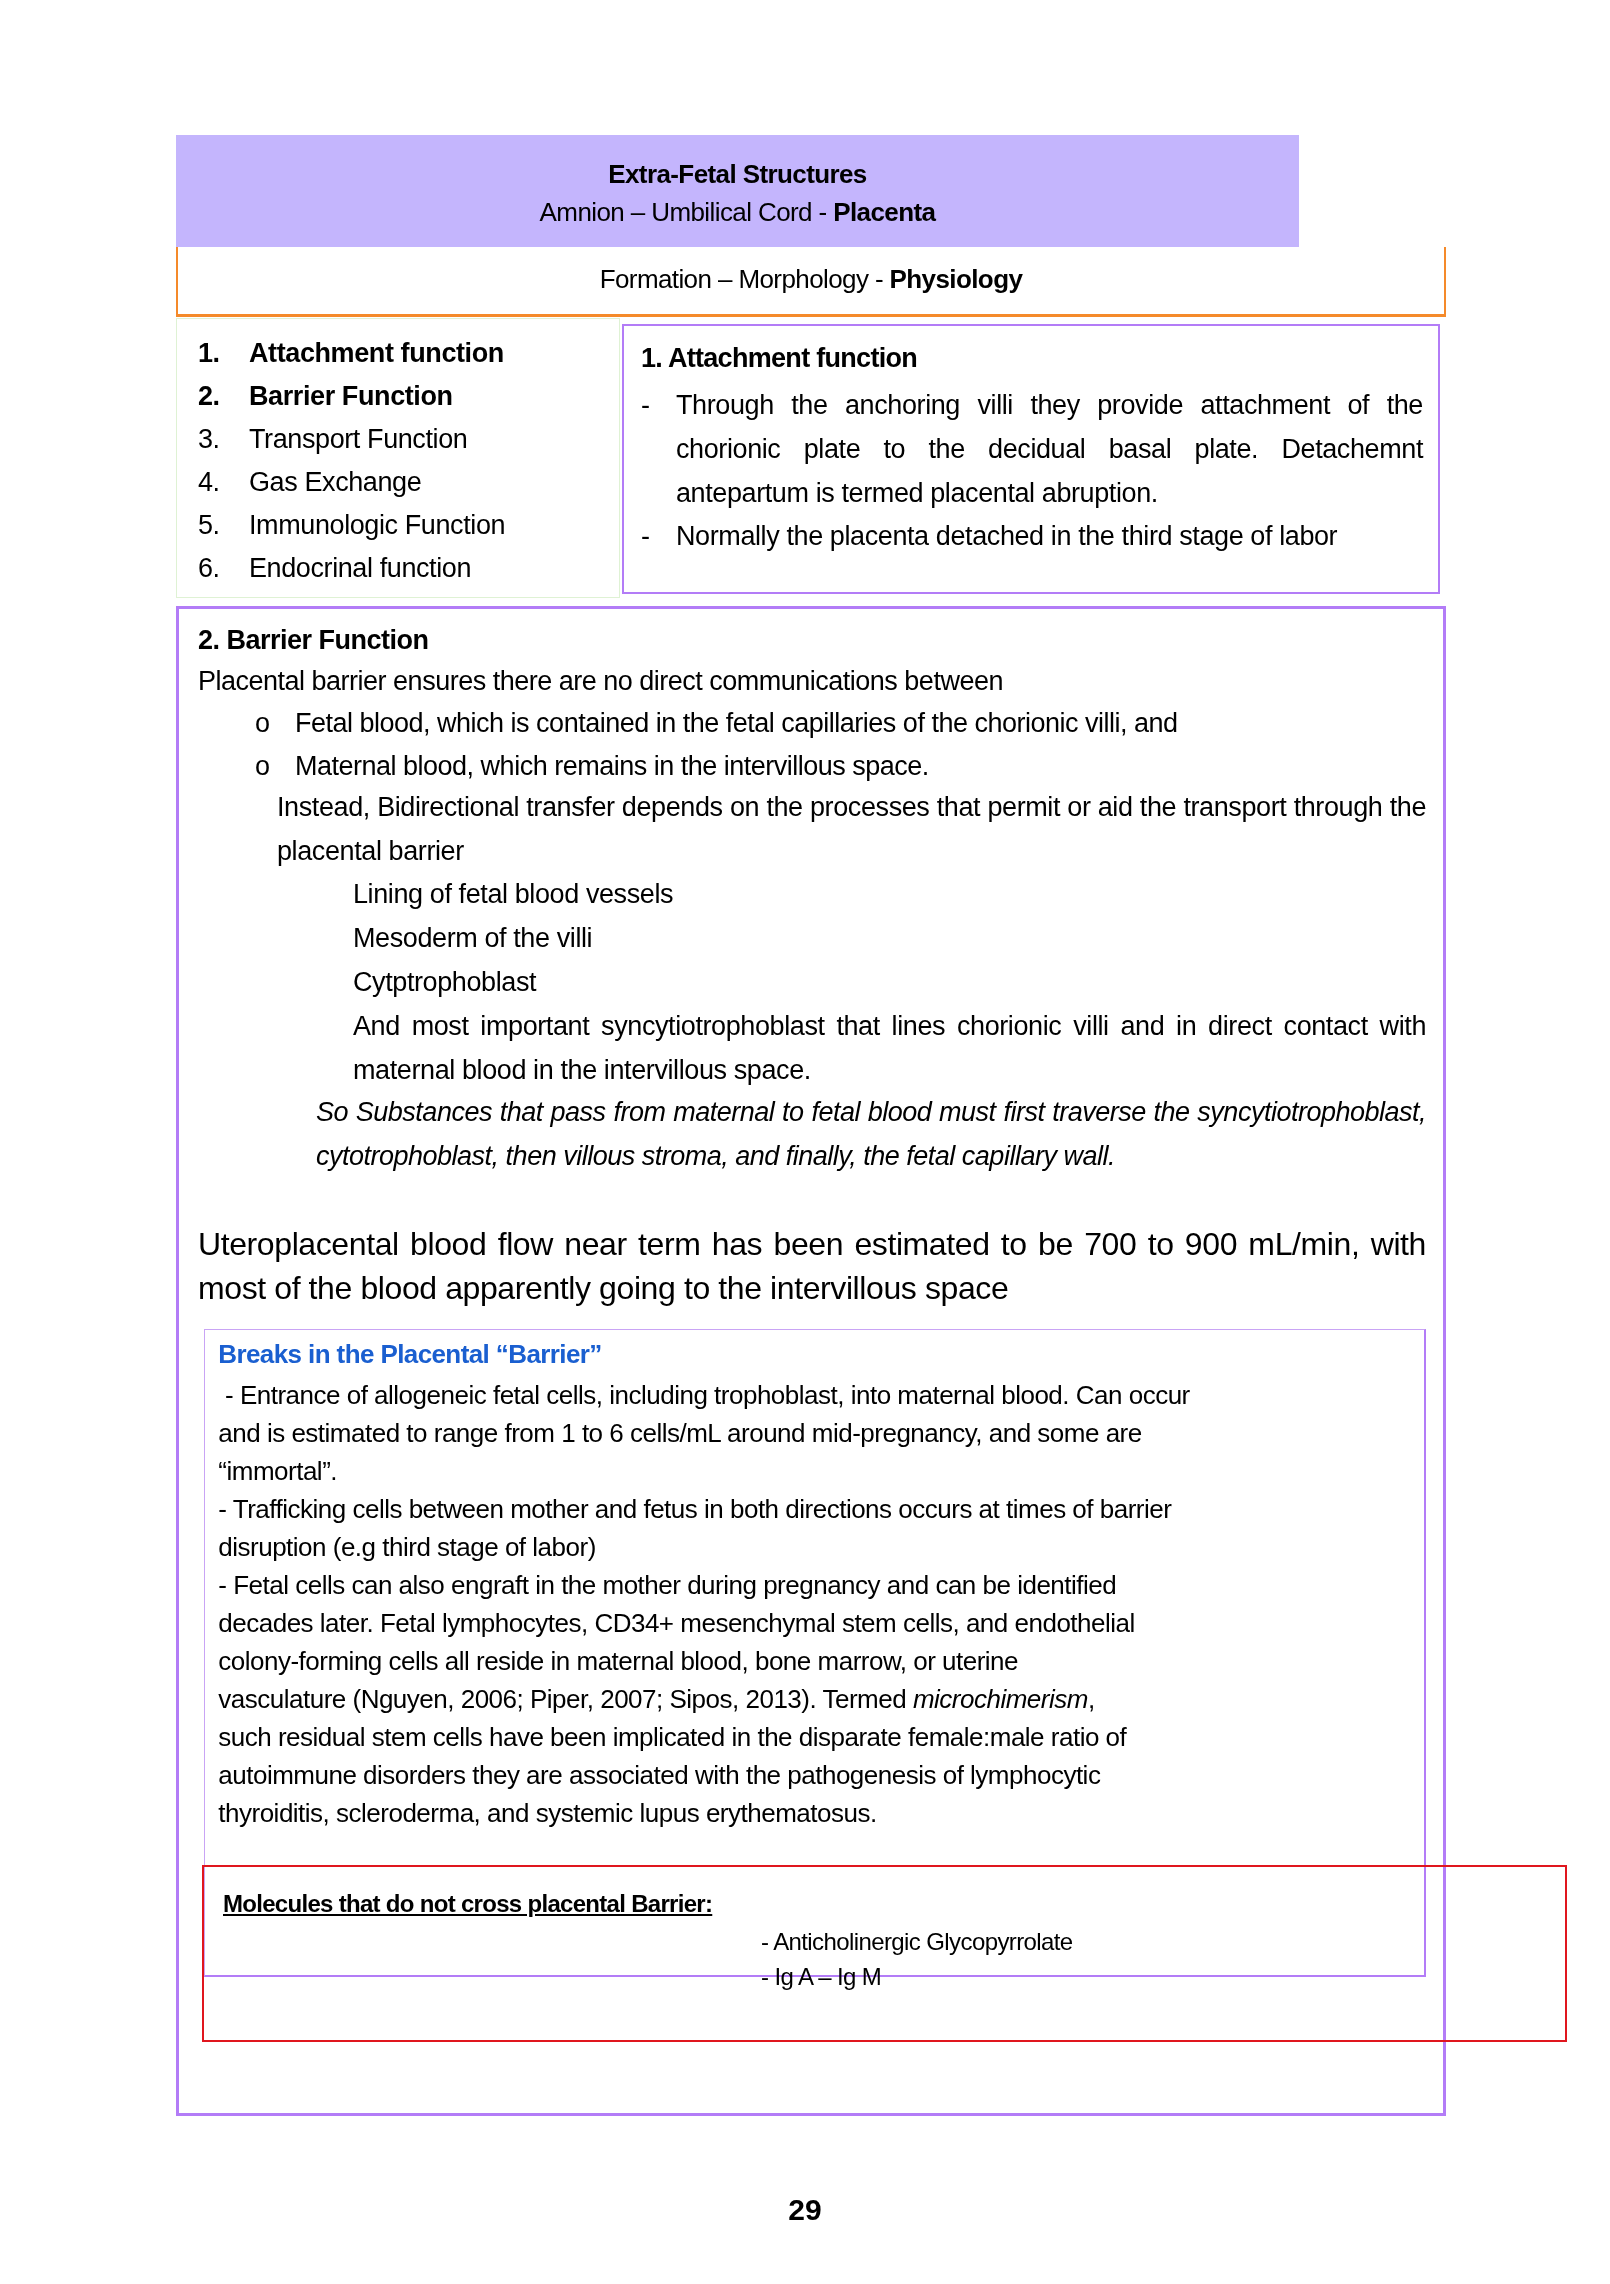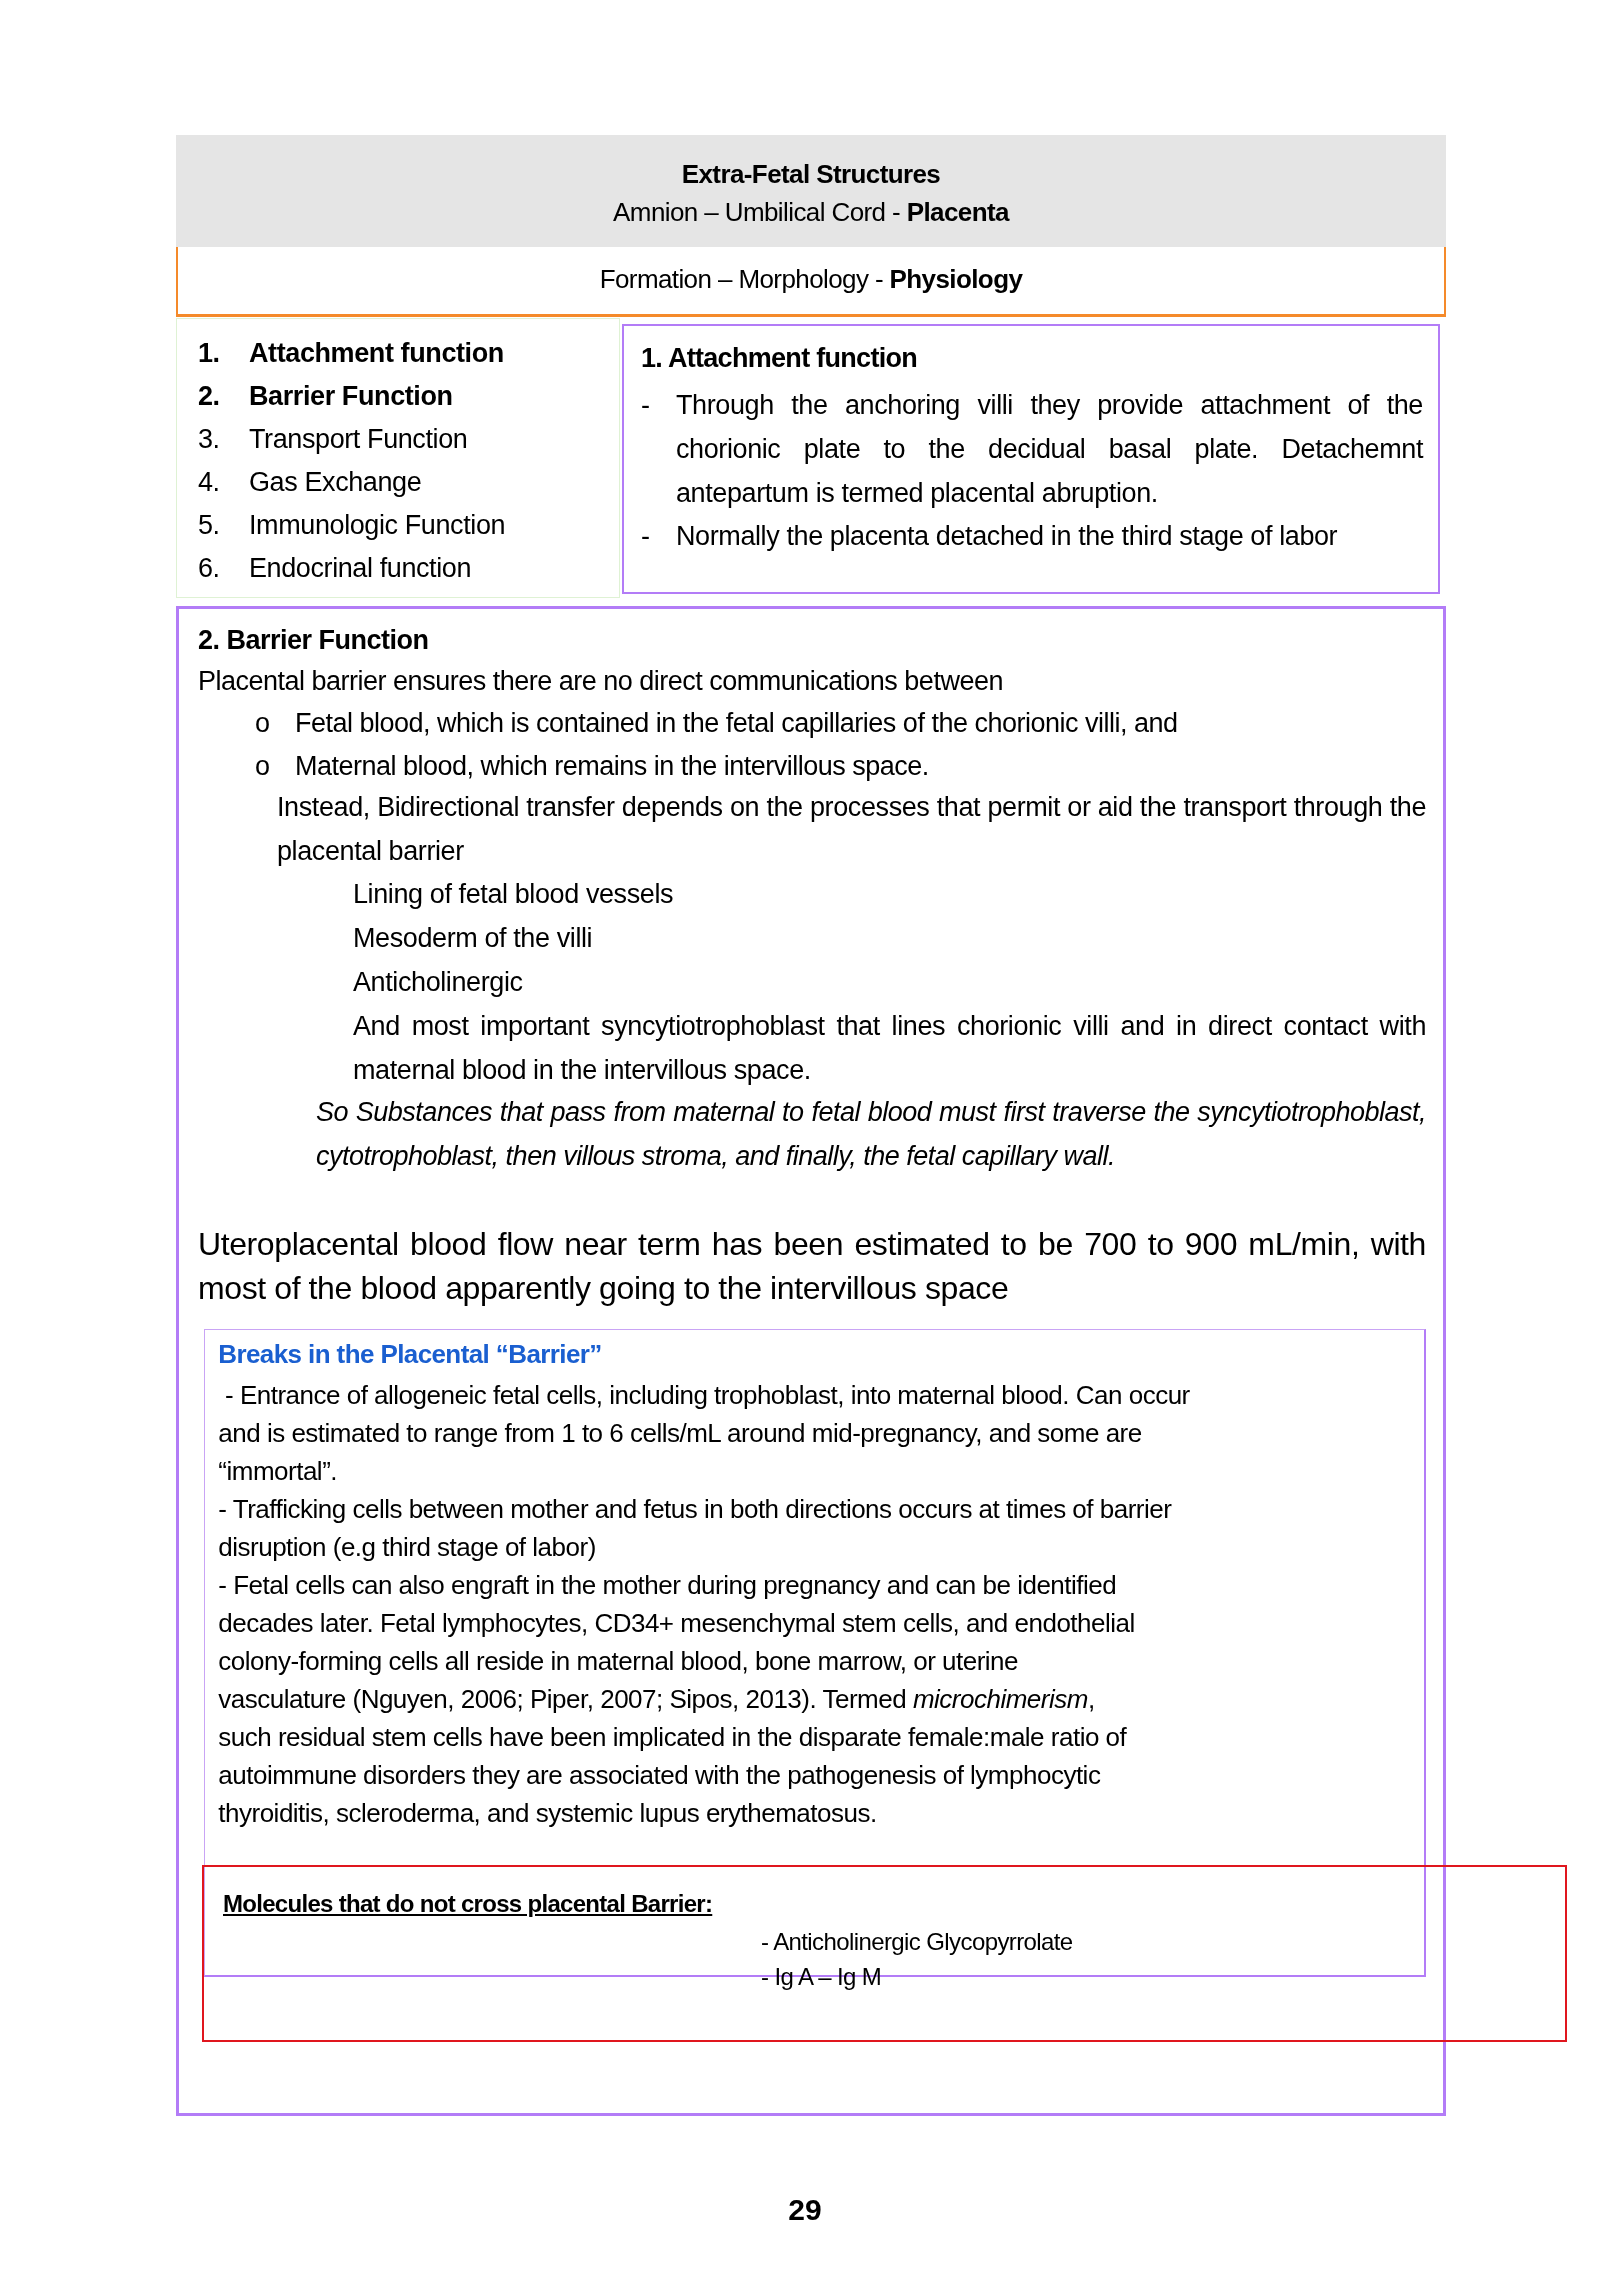--- a/index.html
+++ b/index.html
@@ -4,22 +4,22 @@
   <style>
     html, body { margin: 0; padding: 0; background: #ffffff; }
     body {
       width: 1610px; height: 2285px; position: relative; overflow: hidden;
       font-family: "Liberation Sans", sans-serif; color: #000;
     }
     .page { position: absolute; left: 0; top: 0; width: 1610px; height: 2285px; }
 
     
     .hdr-band {
-      position: absolute; left: 176px; top: 135px; width: 1270px; height: 112px;
-      background: #e5e5e5; text-align: center;
+      position: absolute; left: 176px; top: 135px; width: 1123px; height: 112px;
+      background: #c4b5fd; text-align: center;
     }
     .hdr-title { position: absolute; left: 0; right: 0; top: 24px; font-size: 26px; font-weight: bold; letter-spacing: -0.6px; }
     .hdr-sub { position: absolute; left: 0; right: 0; top: 62px; font-size: 26px; letter-spacing: -0.6px; }
     .hdr-sub b { font-weight: bold; }
 
     .hdr-row {
       position: absolute; left: 176px; top: 247px; width: 1266px; height: 67px;
       border-left: 2.9px solid #f58a2a; border-right: 2.9px solid #f58a2a; border-bottom: 3.8px solid #f58a2a;
       text-align: center;
     }
@@ -124,21 +124,21 @@
 
   <div class="barrier-box">
     <div class="b-line b-title">2. Barrier Function</div>
     <div class="b-line b-intro">Placental barrier ensures there are no direct communications between</div>
     <div class="b-line b-bullet" style="top:99px"><span class="circ">o</span><span>Fetal blood, which is contained in the fetal capillaries of the chorionic villi, and</span></div>
     <div class="b-line b-bullet" style="top:142px"><span class="circ">o</span><span>Maternal blood, which remains in the intervillous space.</span></div>
     <div class="b-para instead">Instead, Bidirectional transfer depends on the processes that permit or aid the transport through the placental barrier</div>
     <div class="b-layers">
       <div>Lining of fetal blood vessels</div>
       <div>Mesoderm of the villi</div>
-      <div>Anticholinergic</div>
+      <div>Cytptrophoblast</div>
       <div>And most important syncytiotrophoblast that lines chorionic villi and in direct contact with maternal blood in the intervillous space.</div>
     </div>
     <div class="b-italic">So Substances that pass from maternal to fetal blood must first traverse the syncytiotrophoblast, cytotrophoblast, then villous stroma, and finally, the fetal capillary wall.</div>
     <div class="b-flow">Uteroplacental blood flow near term has been estimated to be 700 to 900 mL/min, with most of the blood apparently going to the intervillous space</div>
 
     <div class="breaks-box">
       <div class="breaks-title">Breaks in the Placental “Barrier”</div>
       <div class="breaks-text" id="breaks-text">
           <p>&nbsp;- Entrance of allogeneic fetal cells, including trophoblast, into maternal blood. Can occur</p>
           <p>and is estimated to range from 1 to 6 cells/mL around mid-pregnancy, and some are</p>

